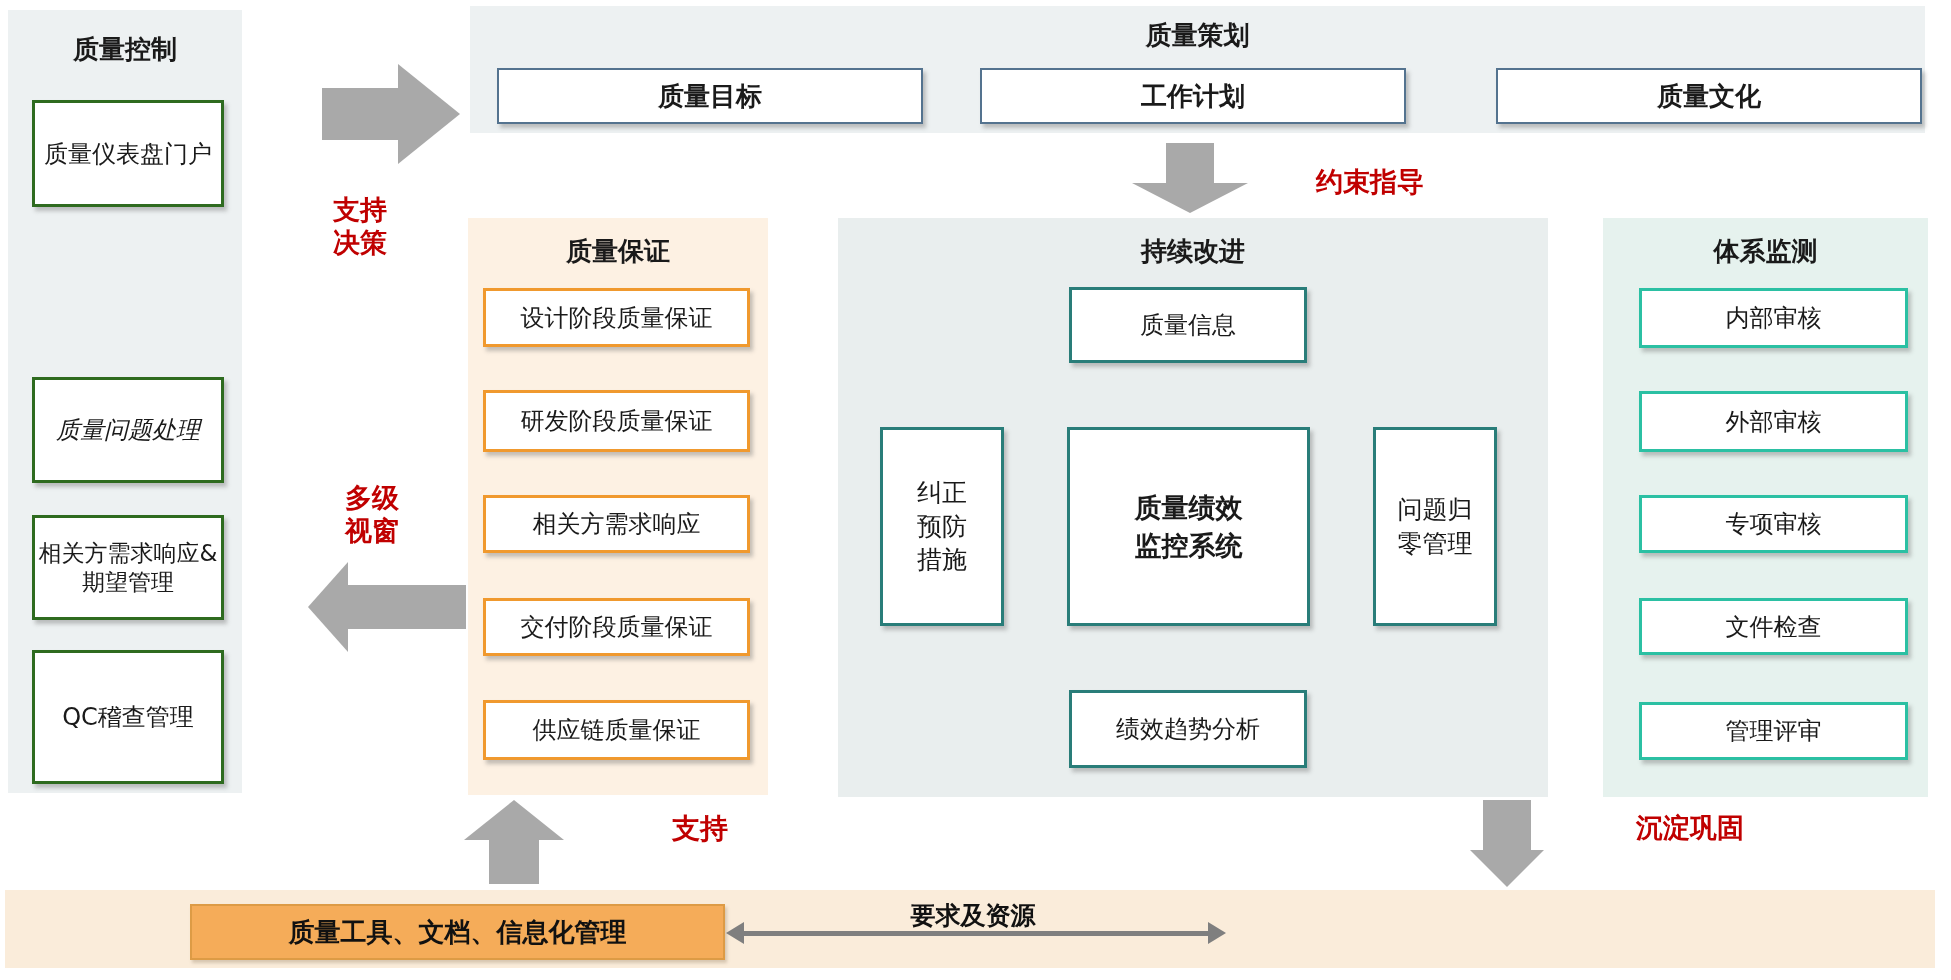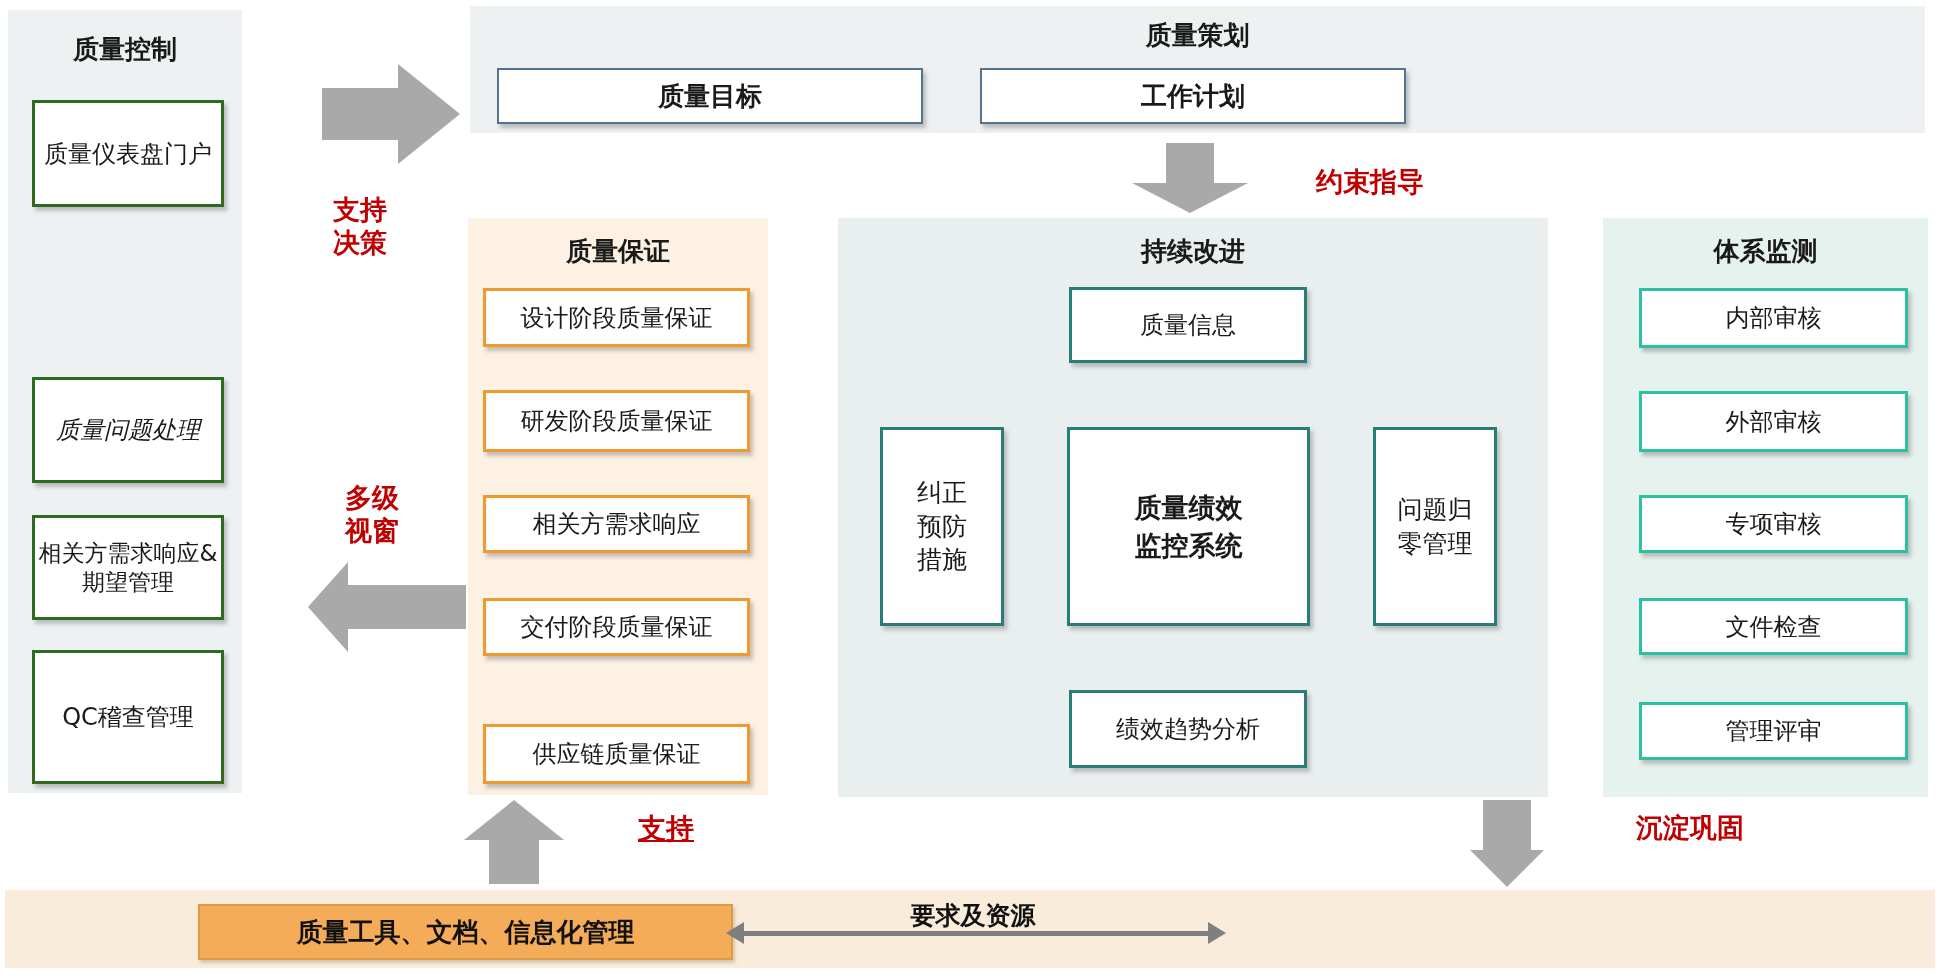--- a/index.html
+++ b/index.html
@@ -44,36 +44,37 @@
     <div class="shaft" style="left:322px;top:88px;width:78px;height:52px;"></div>
     <div class="tri" style="left:398px;top:64px;border-top:50px solid transparent;border-bottom:50px solid transparent;border-left:62px solid #a9a9a9;"></div>
   </div>
   <div class="redlab" style="left:330px;top:194px;width:60px;">支持决策</div>
 
   <div class="panel" style="left:470px;top:6px;width:1455px;height:127px;background:#edf1f2;">
     <div class="panel-title" style="top:12px;">质量策划</div>
   </div>
   <div class="wbox slate-b" style="left:497px;top:68px;width:426px;height:56px;">质量目标</div>
   <div class="wbox slate-b" style="left:980px;top:68px;width:426px;height:56px;">工作计划</div>
+  <div class="wbox slate-b" style="left:1496px;top:68px;width:426px;height:56px;">质量文化</div>
 
 
   <div>
     <div class="shaft" style="left:1166px;top:143px;width:48px;height:40px;"></div>
     <div class="tri" style="left:1132px;top:183px;border-left:58px solid transparent;border-right:58px solid transparent;border-top:30px solid #a9a9a9;"></div>
   </div>
   <div class="redlab" style="left:1300px;top:166px;width:140px;">约束指导</div>
 
   <div class="panel" style="left:468px;top:218px;width:300px;height:577px;background:#fdf1e3;">
     <div class="panel-title" style="top:16px;">质量保证</div>
   </div>
   <div class="wbox orange-b" style="left:483px;top:288px;width:267px;height:59px;">设计阶段质量保证</div>
   <div class="wbox orange-b" style="left:483px;top:390px;width:267px;height:62px;">研发阶段质量保证</div>
   <div class="wbox orange-b" style="left:483px;top:495px;width:267px;height:58px;">相关方需求响应</div>
   <div class="wbox orange-b" style="left:483px;top:598px;width:267px;height:58px;">交付阶段质量保证</div>
-  <div class="wbox orange-b" style="left:483px;top:700px;width:267px;height:60px;margin-top:24px;">供应链质量保证</div>
+  <div class="wbox orange-b" style="left:483px;top:700px;width:267px;height:60px;">供应链质量保证</div>
 
   <div class="panel" style="left:838px;top:218px;width:710px;height:579px;background:#e9eeee;">
     <div class="panel-title" style="top:16px;">持续改进</div>
   </div>
   <div class="wbox teal-b" style="left:1069px;top:287px;width:238px;height:76px;">质量信息</div>
   <div class="wbox teal-b" style="left:880px;top:427px;width:124px;height:199px;font-size:25px;line-height:1.35;">
     <span class="inner" style="width:56px;">纠正预防措施</span>
   </div>
   <div class="wbox teal-b" style="left:1067px;top:427px;width:243px;height:199px;font-weight:bold;font-size:27px;line-height:1.4;">
     <span class="inner" style="width:116px;">质量绩效监控系统</span>
@@ -95,30 +96,30 @@
   <div>
     <div class="tri" style="left:308px;top:562px;border-top:45px solid transparent;border-bottom:45px solid transparent;border-right:40px solid #a9a9a9;"></div>
     <div class="shaft" style="left:348px;top:585px;width:118px;height:44px;"></div>
   </div>
   <div class="redlab" style="left:342px;top:482px;width:60px;">多级视窗</div>
 
   <div>
     <div class="tri" style="left:464px;top:800px;border-left:50px solid transparent;border-right:50px solid transparent;border-bottom:40px solid #a9a9a9;"></div>
     <div class="shaft" style="left:489px;top:840px;width:50px;height:44px;"></div>
   </div>
-  <div class="redlab" style="left:634px;top:812px;width:64px;font-size:28px;text-decoration:underline;">支持</div>
+  <div class="redlab" style="left:668px;top:812px;width:64px;font-size:28px;">支持</div>
 
   <div>
     <div class="shaft" style="left:1483px;top:800px;width:48px;height:50px;"></div>
     <div class="tri" style="left:1470px;top:850px;border-left:37px solid transparent;border-right:37px solid transparent;border-top:37px solid #a9a9a9;"></div>
   </div>
   <div class="redlab" style="left:1620px;top:812px;width:140px;">沉淀巩固</div>
 
   <div class="panel" style="left:5px;top:890px;width:1930px;height:78px;background:#faecda;"></div>
-  <div class="fillbox" style="left:190px;top:904px;width:535px;height:56px;margin-left:8px;">质量工具、文档、信息化管理</div>
+  <div class="fillbox" style="left:190px;top:904px;width:535px;height:56px;">质量工具、文档、信息化管理</div>
   <div>
     <div class="dline" style="left:742px;top:931px;width:470px;height:5px;"></div>
     <div class="tri" style="left:726px;top:922px;border-top:11px solid transparent;border-bottom:11px solid transparent;border-right:18px solid #7f7f7f;"></div>
     <div class="tri" style="left:1208px;top:922px;border-top:11px solid transparent;border-bottom:11px solid transparent;border-left:18px solid #7f7f7f;"></div>
   </div>
   <div class="blacklab" style="left:873px;top:899px;width:200px;">要求及资源</div>
 
 </div>
 
 </body></html>

